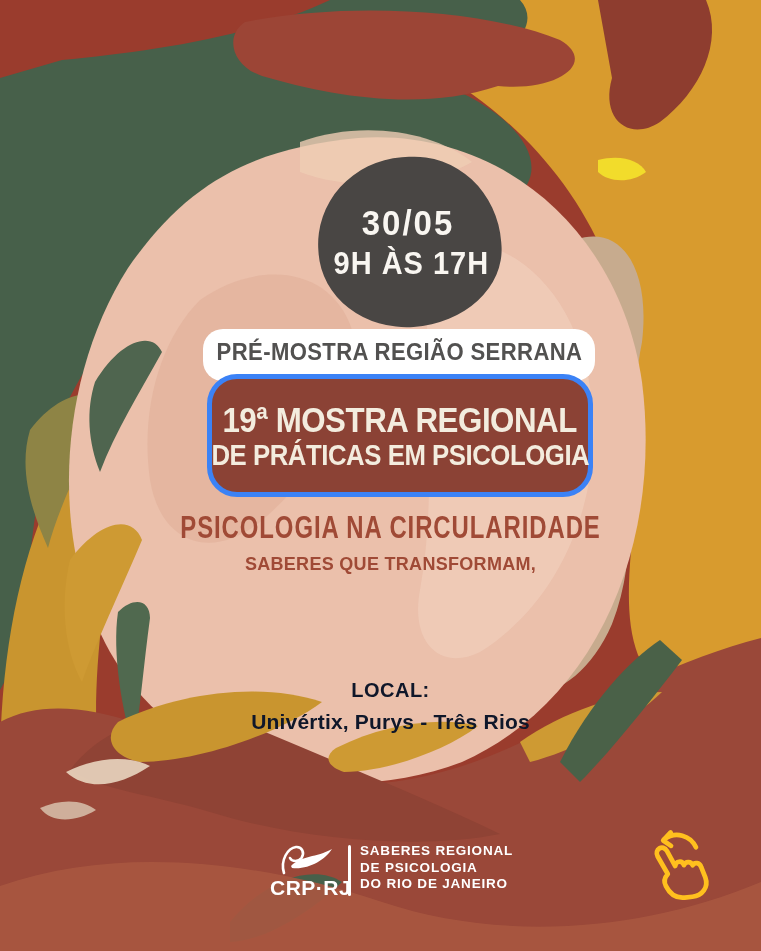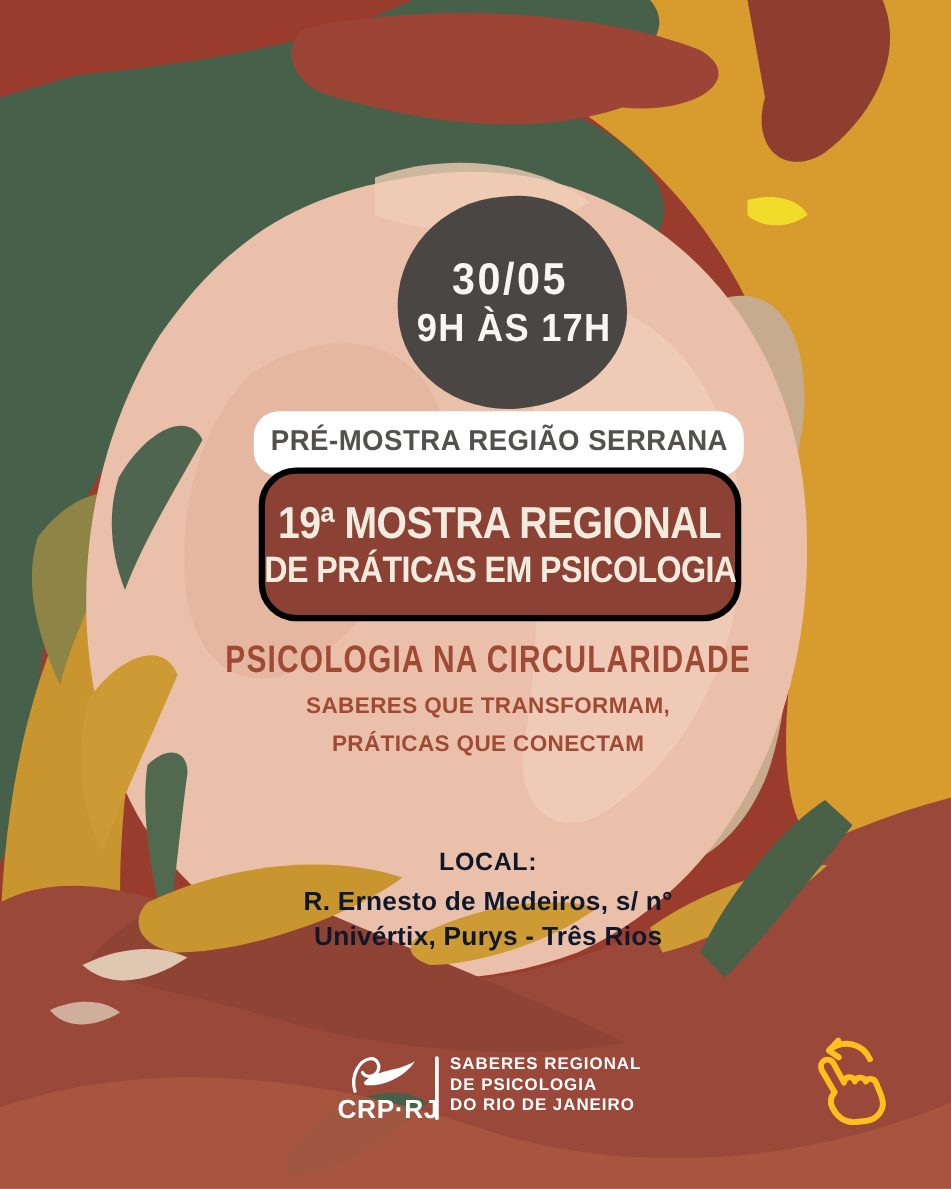--- a/index.html
+++ b/index.html
@@ -51,21 +51,21 @@
     color: #525150; font-weight: bold; font-size: 23px; letter-spacing: 0.4px;
     transform: scaleX(0.96); padding-bottom: 6px;
   }
 
   
   .title-box {
     position: absolute;
     left: 207px; top: 374px;
     width: 386px; height: 123px;
     background: #8B4235;
-    border: 5px solid #000000;
+    border: 5px solid #3b82f6;
     border-radius: 30px;
     display: flex; flex-direction: column;
     align-items: center; justify-content: center;
     z-index: 4;
   }
   .title-box .t1 {
     color: #F3ECDE; font-weight: bold; font-size: 34px; letter-spacing: -0.5px;
     transform: scaleX(0.92) scaleY(1.05); line-height: 40px; white-space: nowrap;
   }
   .title-box .t2 {
@@ -196,26 +196,24 @@
   </div>
 
   <div class="title-box">
     <div class="t1">19ª MOSTRA REGIONAL</div>
     <div class="t2">DE PRÁTICAS EM PSICOLOGIA</div>
   </div>
 
   <div class="theme-title">PSICOLOGIA NA CIRCULARIDADE</div>
   <div class="theme-sub">
     <div>SABERES QUE TRANSFORMAM,</div>
-    <div>PRÁTICAS QUE CONECTAM</div>
   </div>
 
   <div class="location-block">
     <div class="loc-label">LOCAL:</div>
-    <div class="loc-line">R. Ernesto de Medeiros, s/ n°</div>
     <div class="loc-line">Univértix, Purys - Três Rios</div>
   </div>
 
   <div class="footer">
     <svg class="bird-icon" viewBox="0 0 56 34" aria-hidden="true">
       <path d="M5 30 C1 17 9 5 17 4 C23 3.5 26 10 22.5 15 C19.5 19 13 19 11 15" fill="none" stroke="#FFFFFF" stroke-width="2.6" stroke-linecap="round"></path>
       <path d="M12 23 C23 12 37 15 53 6 C46 17 29 27 13 25 Z" fill="#FFFFFF"></path>
     </svg>
     <div class="logo-acronym">CRP·RJ</div>
     <div class="logo-divider"></div>

